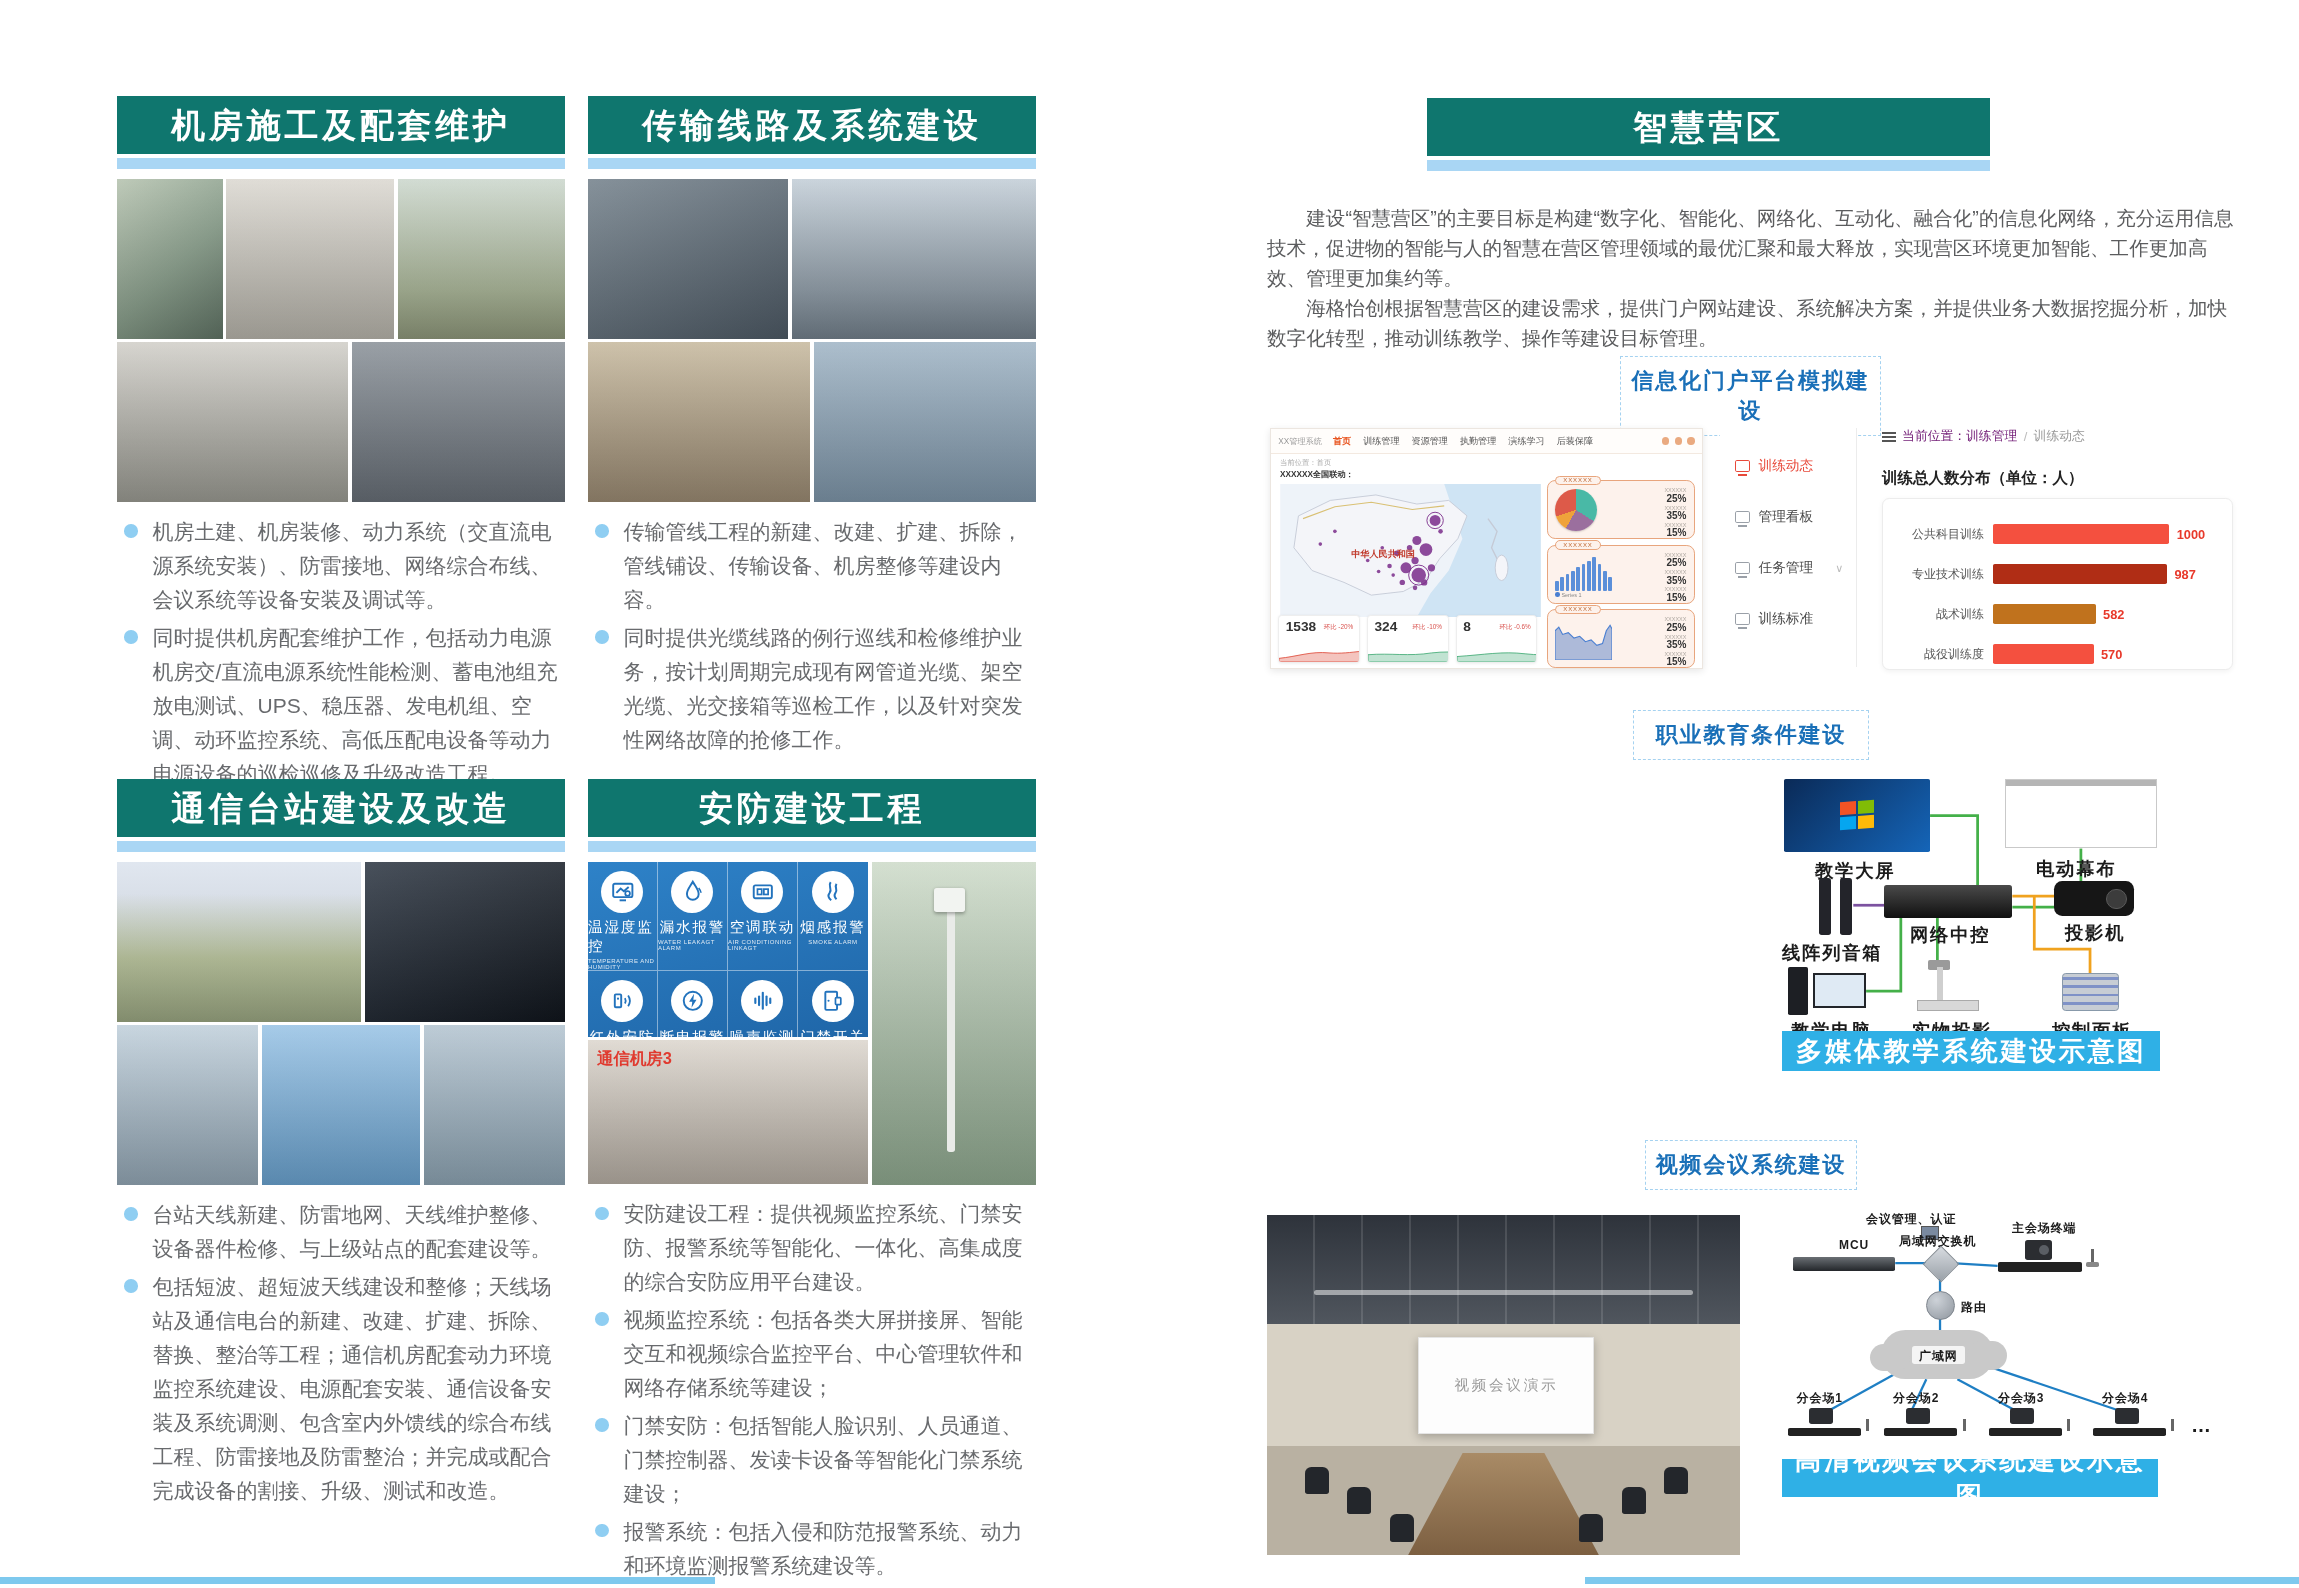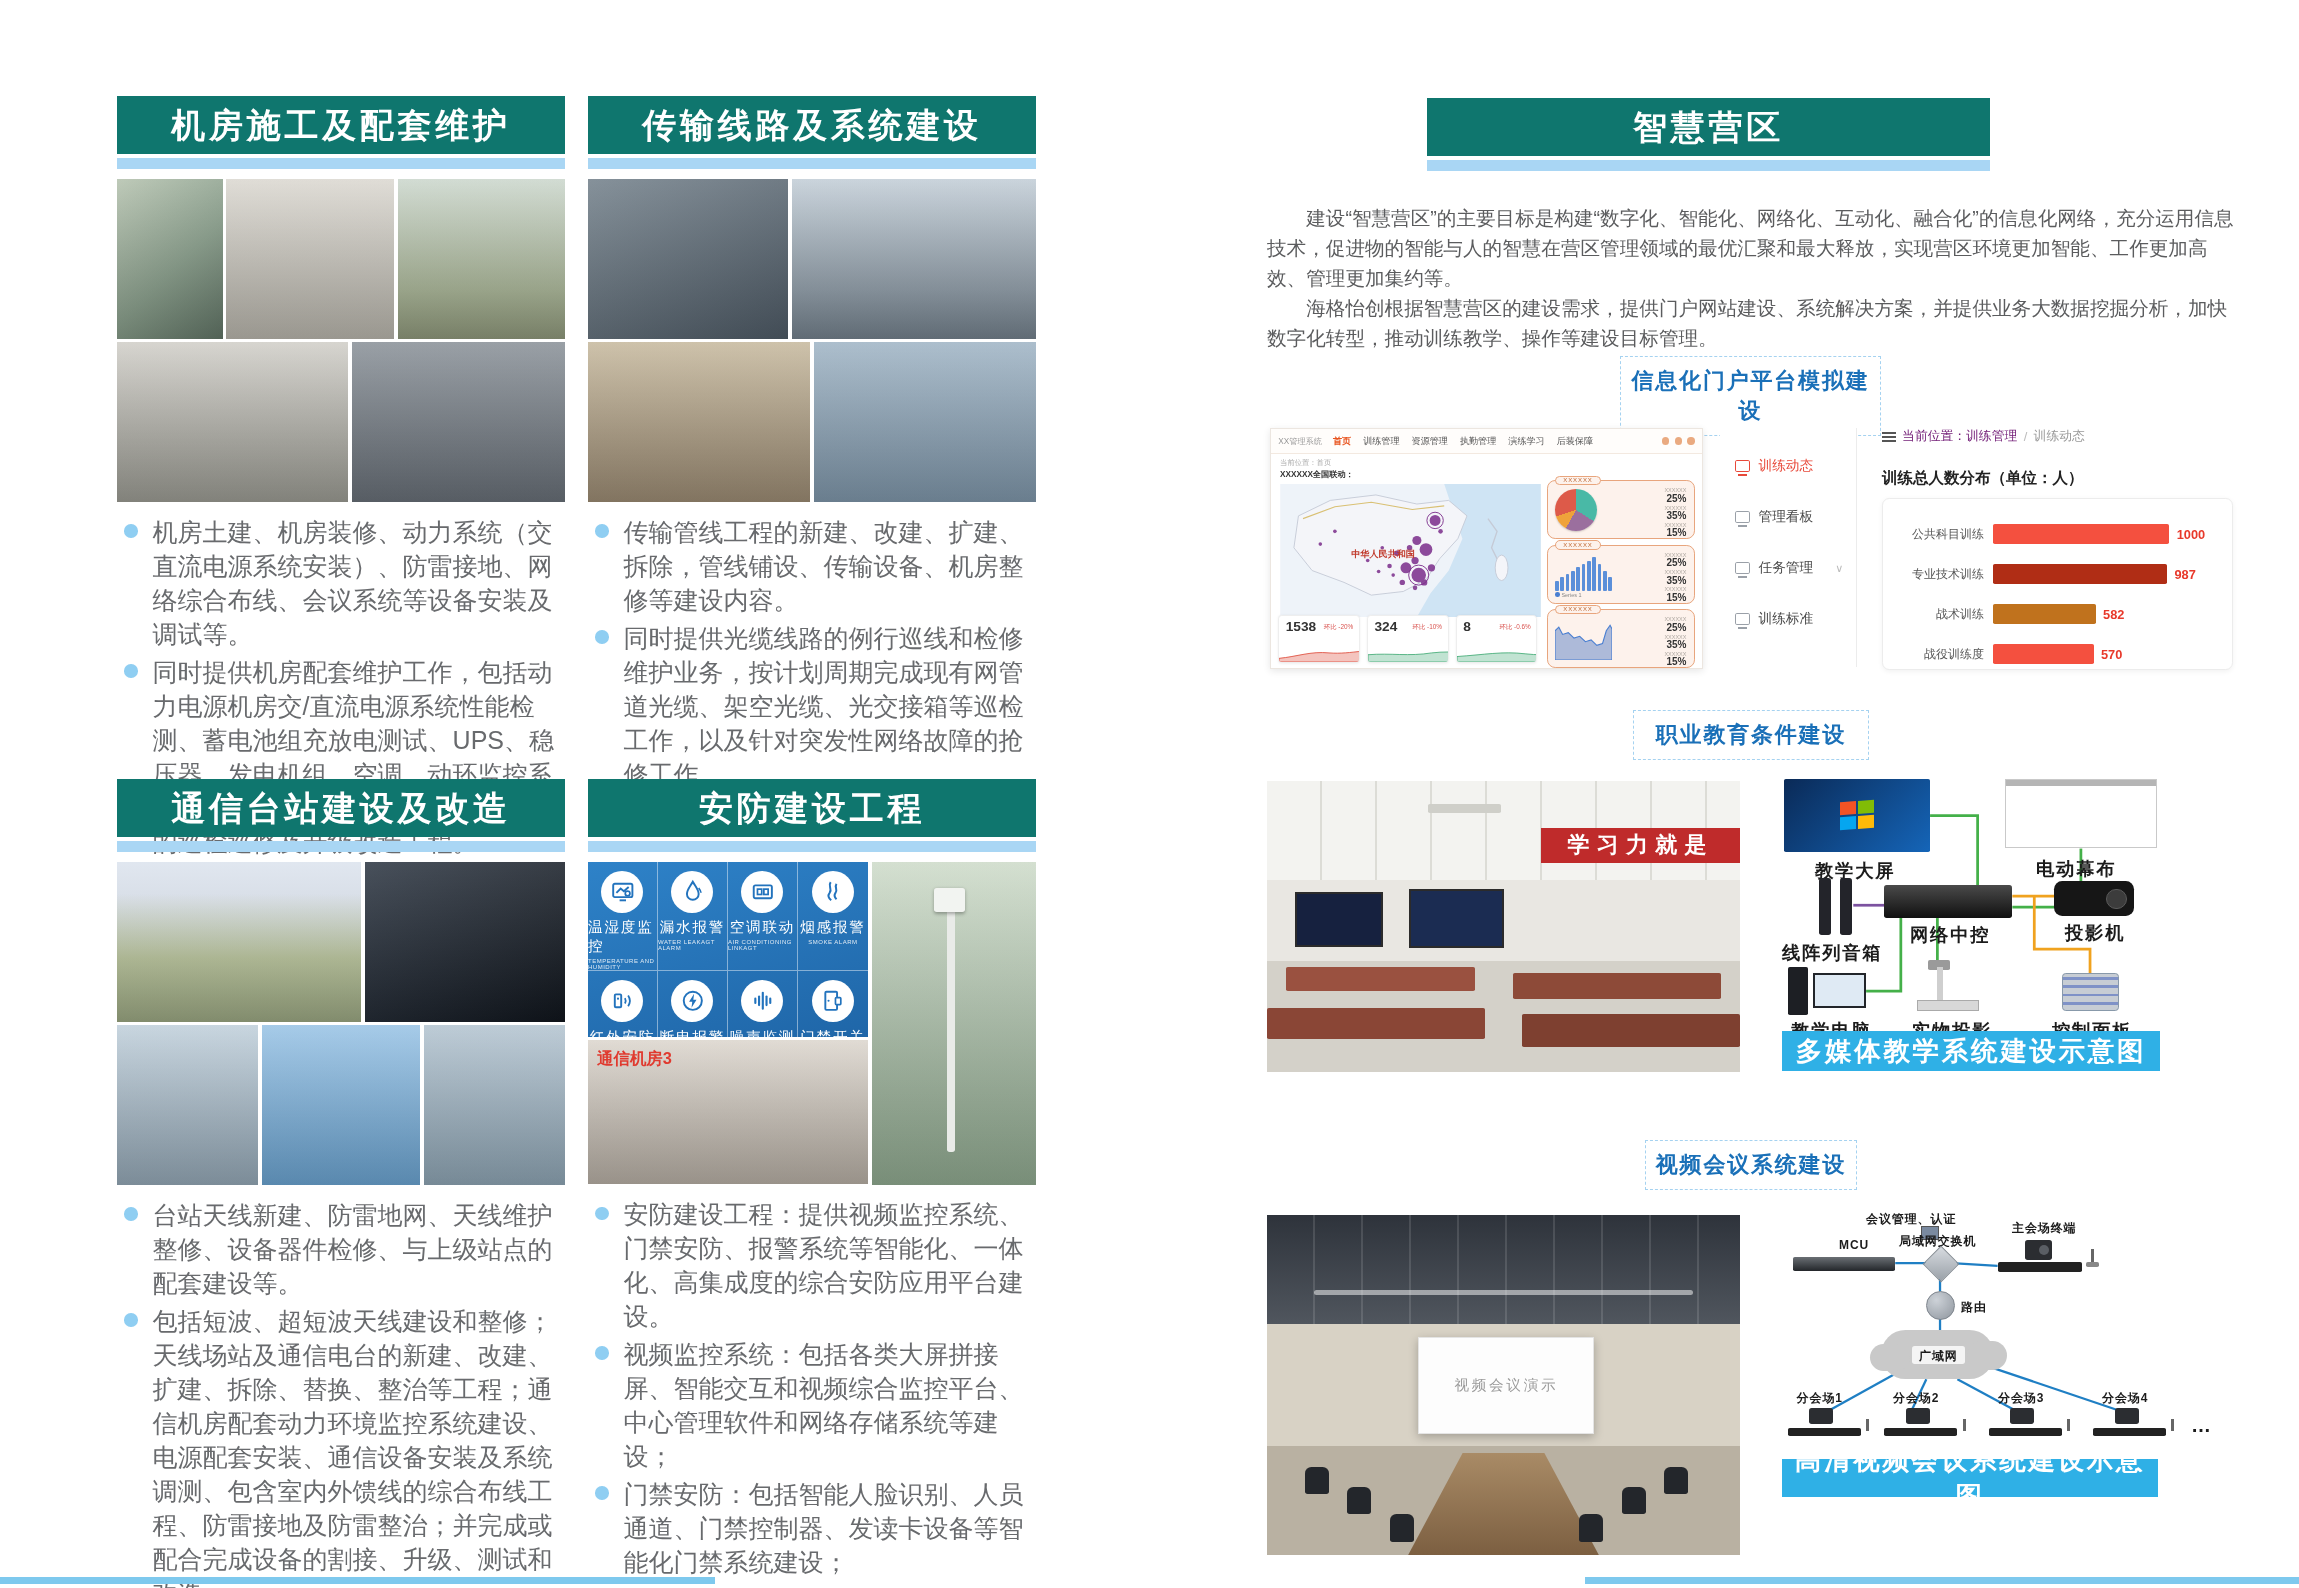--- a/index.html
+++ b/index.html
@@ -5,21 +5,21 @@
   html,body{margin:0;padding:0;background:#fff;}
   .page{position:relative;width:2300px;height:1588px;background:#ffffff;font-family:"Liberation Sans",sans-serif;overflow:hidden;}
   .abs{position:absolute;}
   
   .shead{height:58px;background:#0f766e;color:#fff;font-size:34px;font-weight:bold;text-align:center;line-height:58px;letter-spacing:3.7px;}
   .strip{height:11px;background:#a9d6f4;margin-top:3.7px;}
   
   .bul{list-style:none;margin:12.8px 0 0;padding:0 0 0 7.3px;}
   .bul li{display:flex;margin-bottom:3.7px;}
   .dot{flex:none;width:13.7px;height:13.7px;border-radius:50%;background:#8fcef2;margin:9.1px 14.6px 0 0;}
-  .bt{font-size:25px;line-height:34px;color:#686a6d;}
+  .bt{font-size:21px;line-height:34px;color:#686a6d;}
   
   .photos{margin-top:10px;}
   .prow{display:flex;gap:3.7px;margin-bottom:3.7px;}
   .ph{height:160px;position:relative;overflow:hidden;}
   .ph-tall{position:relative;overflow:hidden;}
   .sheen{position:absolute;inset:0;background:linear-gradient(180deg,rgba(255,255,255,.10),rgba(0,0,0,.14));}
   
   .pa1{background:linear-gradient(135deg,#b7c4b1,#879c89 55%,#5e7163);}
   .pa2{background:linear-gradient(180deg,#dcd9d2,#b3b0a7);}
   .pa3{background:linear-gradient(180deg,#cdd8ce,#a6b294 70%,#8b9478);}
@@ -544,34 +544,20 @@
               <span class="hbar" style="width: 44.46%; background: rgb(244, 80, 63);"></span>
               <span class="bv">570</span>
             </span>
         </div>
       </div>
     </div>
   </div>
 
   <div class="abs dash" style="left:1633px;top:710px;width:234px;">职业教育条件建设</div>
 
-  <div class="abs" style="left:1267px;top:781px;width:473px;height:291px;overflow:hidden;">
-    <div class="abs" style="left:0;top:0;right:0;height:34%;background:#f3f3f0;"></div>
-    <div class="abs" style="left:0;top:0;right:0;height:34%;background:repeating-linear-gradient(90deg,transparent 0 53px,#dcdcd6 53px 55px);"></div>
-    <div class="abs" style="left:34%;top:8%;width:73px;height:9.1px;background:#cfcfc9;border-radius:1.8px;"></div>
-    <div class="abs" style="left:0;top:34%;right:0;height:28%;background:#e9e7e2;"></div>
-    <div class="abs" style="left:6%;top:38%;width:84px;height:51px;background:#16213f;border:2.7px solid #2b2b2b;"></div>
-    <div class="abs" style="left:30%;top:37%;width:91px;height:55px;background:#1b2c52;border:2.7px solid #2b2b2b;"></div>
-    <div class="banner-red" style="left:58%;top:16%;width:42%;height:35px;">学习力就是</div>
-    <div class="abs" style="left:0;top:62%;right:0;bottom:0;background:#d4d1c9;"></div>
-    <div class="abs" style="left:4%;top:64%;width:40%;height:24px;background:#9a5140;border-radius:1.8px;"></div>
-    <div class="abs" style="left:52%;top:66%;width:44%;height:25.6px;background:#8d4a38;border-radius:1.8px;"></div>
-    <div class="abs" style="left:0;top:78%;width:46%;height:31px;background:#8a4636;border-radius:1.8px;"></div>
-    <div class="abs" style="left:54%;top:80%;width:46%;height:33px;background:#7e4030;border-radius:1.8px;"></div>
-  </div>
 
   <div class="abs" style="left:1782px;top:779px;width:468px;height:247px;">
     <svg class="abs" style="left:0;top:0;" width="468" height="247" viewBox="0 0 512 270">
       <polyline points="162,40 214,40 214,116" fill="none" stroke="#44b049" stroke-width="3"></polyline>
       <polyline points="327,76 327,112" fill="none" stroke="#44b049" stroke-width="3"></polyline>
       <polyline points="78,138 112,138" fill="none" stroke="#7c52a0" stroke-width="3"></polyline>
       <polyline points="170,152 170,198" fill="none" stroke="#44b049" stroke-width="3"></polyline>
       <polyline points="92,232 130,232 130,152" fill="none" stroke="#44b049" stroke-width="3"></polyline>
       <polyline points="252,128 298,128" fill="none" stroke="#f0a21f" stroke-width="3"></polyline>
       <polyline points="252,140 298,140" fill="none" stroke="#44b049" stroke-width="3"></polyline>

